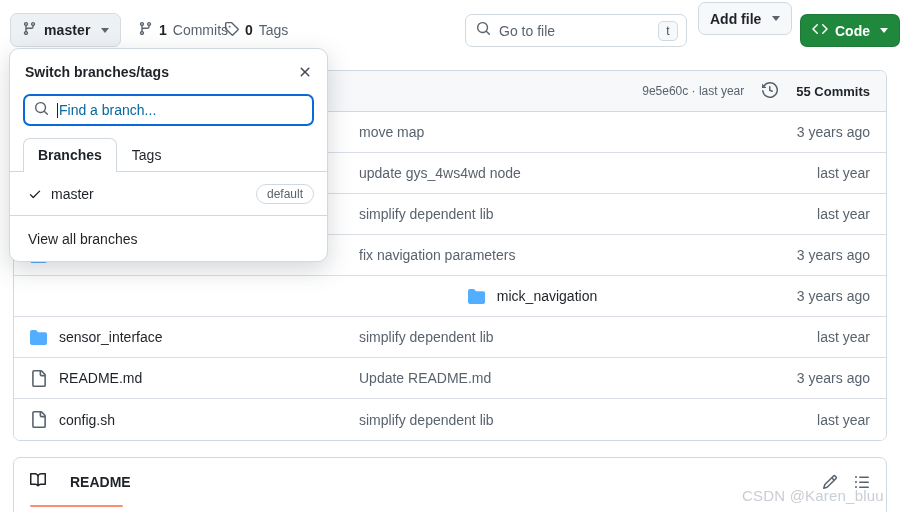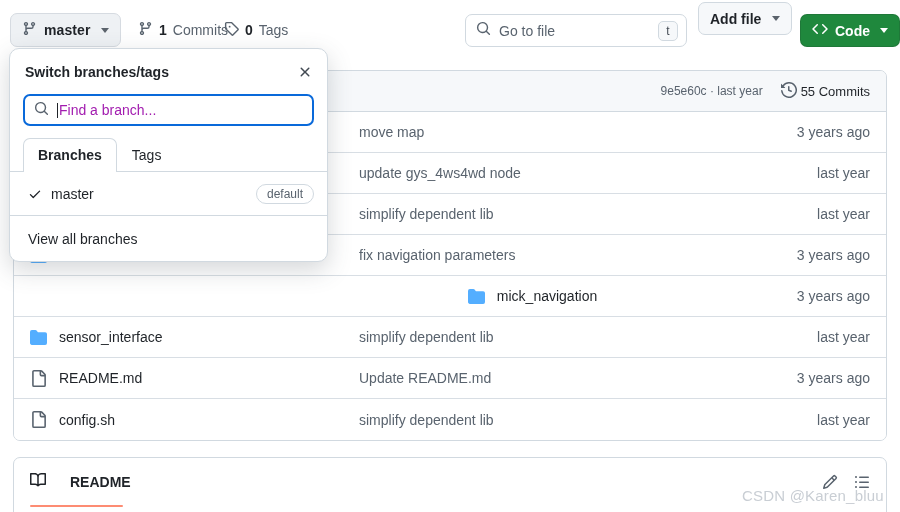--- a/index.html
+++ b/index.html
@@ -113,22 +113,22 @@
     height: 41px;
     background: #f6f8fa;
     border-bottom: 1px solid #d1d9e0;
     display: flex; align-items: center;
     padding: 0 16px;
     justify-content: flex-end;
     gap: 18px;
   }
   .commit-meta { font-size: 12px; color: #59636e; }
   .commits-link {
-    display: flex; align-items: center; gap: 4px;
-    font-size: 13px; font-weight: 400; color: #1f2328;
+    display: flex; align-items: center; gap: 18px;
+    font-size: 13px; font-weight: 700; color: #1f2328;
     cursor: pointer;
   }
   .file-row {
     height: 41px;
     display: flex; align-items: center;
     border-bottom: 1px solid #d8dee4;
     padding: 0 16px;
     background: #ffffff;
     justify-content: flex-end;
   }
@@ -207,21 +207,21 @@
   .dd-search {
     height: 32px;
     border: 2px solid #0969da;
     border-radius: 7px;
     display: flex; align-items: center;
     padding: 0 9px;
     cursor: text;
     background: #ffffff;
   }
   .dd-search .ph {
-    font-size: 14px; color: #a21caf; margin-left: 8px;
+    font-size: 14px; color: #0369a1; margin-left: 8px;
     position: relative;
   }
   .caretbar {
     display: inline-block;
     width: 1px; height: 15px;
     background: #1f2328;
     vertical-align: -3px;
     margin-right: 1px;
   }
   .dd-tabs {

